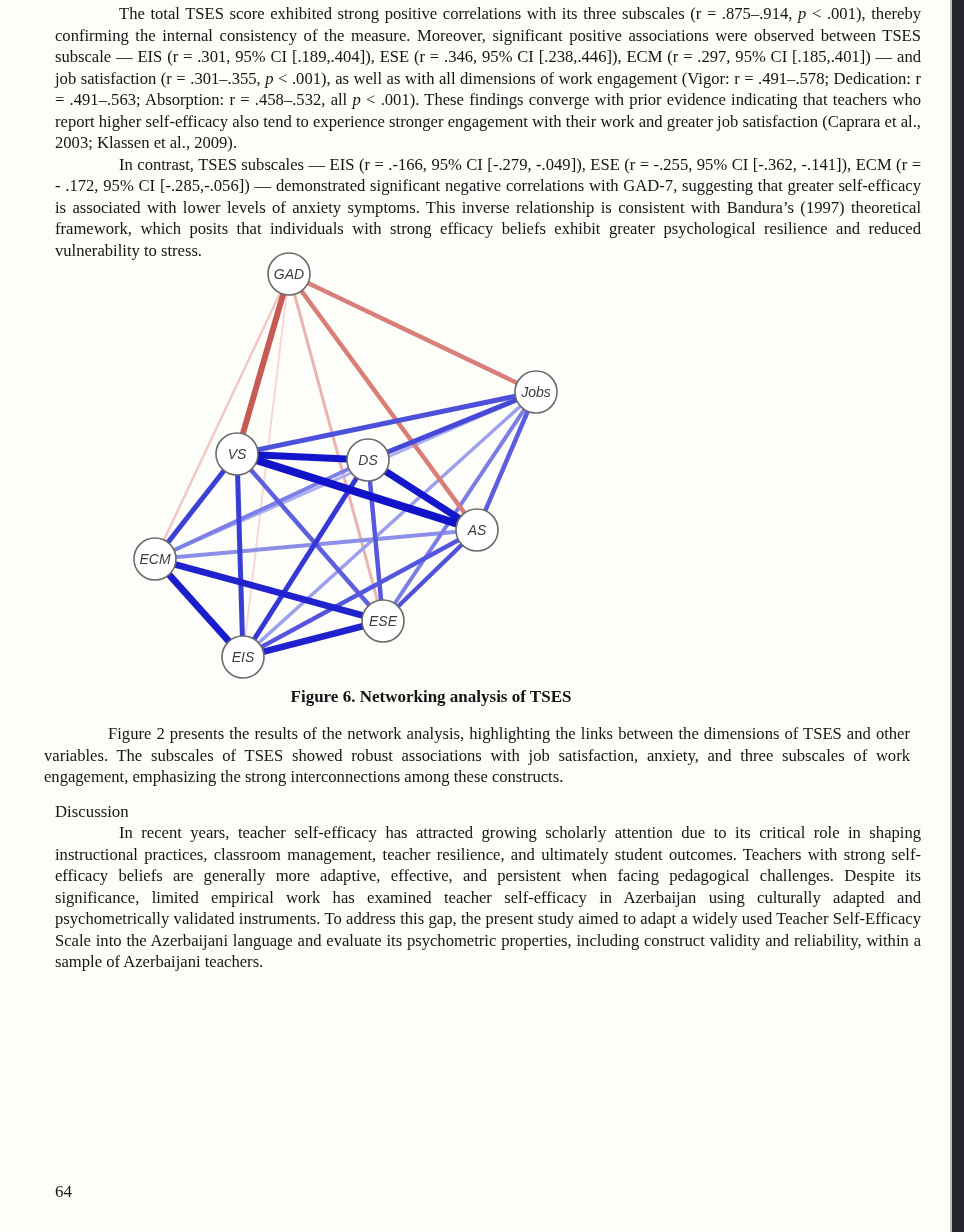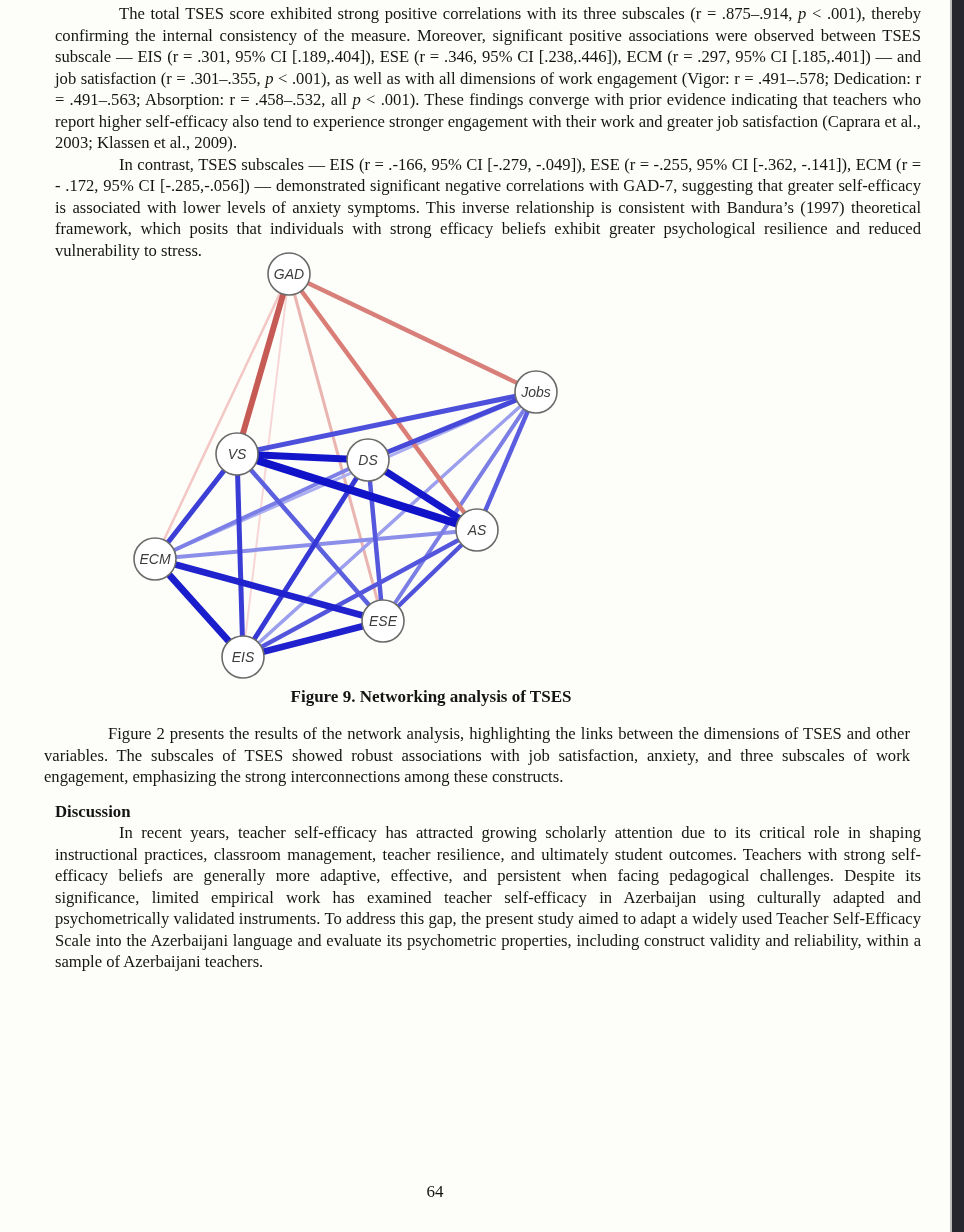--- a/index.html
+++ b/index.html
@@ -33,27 +33,26 @@
     width:752px;
     text-align:center;
     font-weight:bold;
     font-size:17px;
     line-height:23px;
   }
   .para-after-figure { margin-top:15px;margin-left:44px; }
   .heading {
     margin:13px 0 0 55px;
     font-size:16.8px;
-    font-weight:bold;
+    font-weight:normal;
     line-height:21.5px;
   }
   .footer {
     position:absolute;
     top:1182px; left:55px; width:760px;
-    text-align:center;
     font-size:17px;
   }
   .edge-strip {
     position:absolute;
     top:0; right:0;
     width:12px; height:1232px;
     background:#26272e;
     border-left:2px solid #bcbcbc;
   }
   .node-label {
@@ -127,21 +126,21 @@
             <circle cx="383" cy="372" r="21" fill="#ffffff" stroke="#6b6b6b" stroke-width="1.6"></circle>
             <text x="383" y="372" text-anchor="middle" dominant-baseline="central" class="node-label">ESE</text>
           </g>
           <g>
             <circle cx="243" cy="408" r="21" fill="#ffffff" stroke="#6b6b6b" stroke-width="1.6"></circle>
             <text x="243" y="408" text-anchor="middle" dominant-baseline="central" class="node-label">EIS</text>
           </g>
         </svg>
     </div>
 
-    <div class="caption">Figure 9. Networking analysis of TSES</div>
+    <div class="caption">Figure 6. Networking analysis of TSES</div>
 
     <p class="para para-after-figure"><span>Figure 2 presents the results of the network analysis, highlighting the links between the dimensions of TSES and other variables. The subscales of TSES showed robust associations with job satisfaction, anxiety, and three subscales of work engagement, emphasizing the strong interconnections among these constructs.</span></p>
 
     <h3 class="heading">Discussion</h3>
 
     <p class="para"><span>In recent years, teacher self-efficacy has attracted growing scholarly attention due to its critical role in shaping instructional practices, classroom management, teacher resilience, and ultimately student outcomes. Teachers with strong self-efficacy beliefs are generally more adaptive, effective, and persistent when facing pedagogical challenges. Despite its significance, limited empirical work has examined teacher self-efficacy in Azerbaijan using culturally adapted and psychometrically validated instruments. To address this gap, the present study aimed to adapt a widely used Teacher Self-Efficacy Scale into the Azerbaijani language and evaluate its psychometric properties, including construct validity and reliability, within a sample of Azerbaijani teachers.</span></p>
   </div>
 
   <div class="footer">64</div>
 

